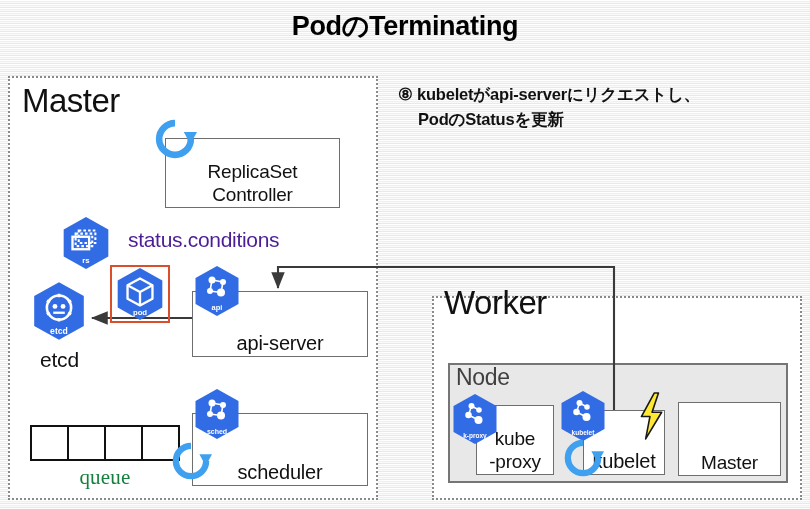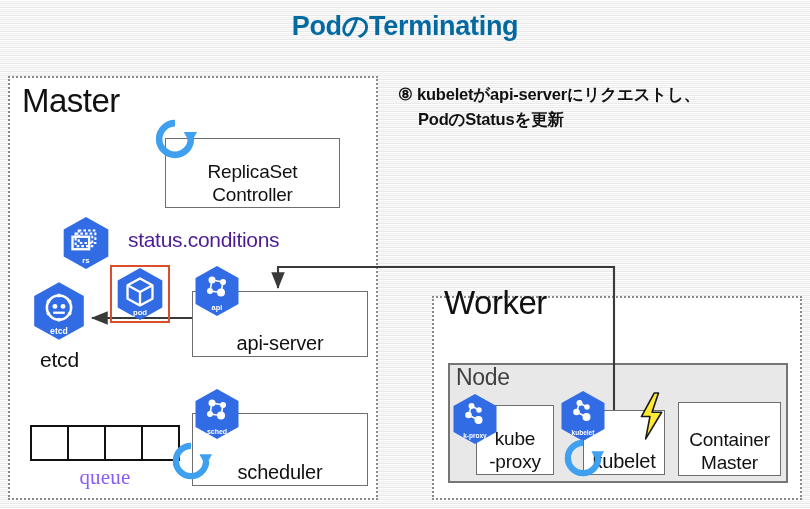--- a/index.html
+++ b/index.html
@@ -31,21 +31,21 @@
   
   .slide-title {
     position: absolute;
     top: 8px;
     left: 0;
     width: 810px;
     text-align: center;
     font-size: 27px;
     font-weight: bold;
     letter-spacing: -0.3px;
-    color: #0369a1;
+    color: #000000;
   }
 
   
   .annotation {
     position: absolute;
     left: 398px;
     top: 82px;
     width: 400px;
     font-size: 16.5px;
     font-weight: bold;
@@ -127,21 +127,21 @@
     border: 2px solid #111;
     margin-left: -2px;
     background: #ffffff;
     box-sizing: border-box;
   }
   .queue-cell:first-child { margin-left: 0; }
   #queue-label {
     text-align: center;
     font-family: "Liberation Serif", serif;
     font-size: 21px;
-    color: #8b5cf6;
+    color: #15803d;
     margin-top: 4px;
     letter-spacing: 0.2px;
   }
 
   
   #status-conditions-label {
     position: absolute;
     left: 128px;
     top: 228px;
     font-size: 21px;
@@ -250,21 +250,20 @@
 <div class="compbox" id="kubeproxy-box">
   <span>kube</span>
   <span>-proxy</span>
 </div>
 
 <div class="compbox" id="kubelet-box">
   <span>kubelet</span>
 </div>
 
 <div class="compbox" id="containerruntime-box">
-  <span>Container</span>
   <span>Master</span>
 </div>
 
 <svg id="connectors" viewBox="0 0 810 509">
   <defs>
     <marker id="arrowhead" markerWidth="9" markerHeight="9" refX="7.5" refY="3.2" orient="auto" markerUnits="strokeWidth">
       <path d="M0,0 L8,3.2 L0,6.4 z" fill="#3a3a3a"></path>
     </marker>
   </defs>
 

